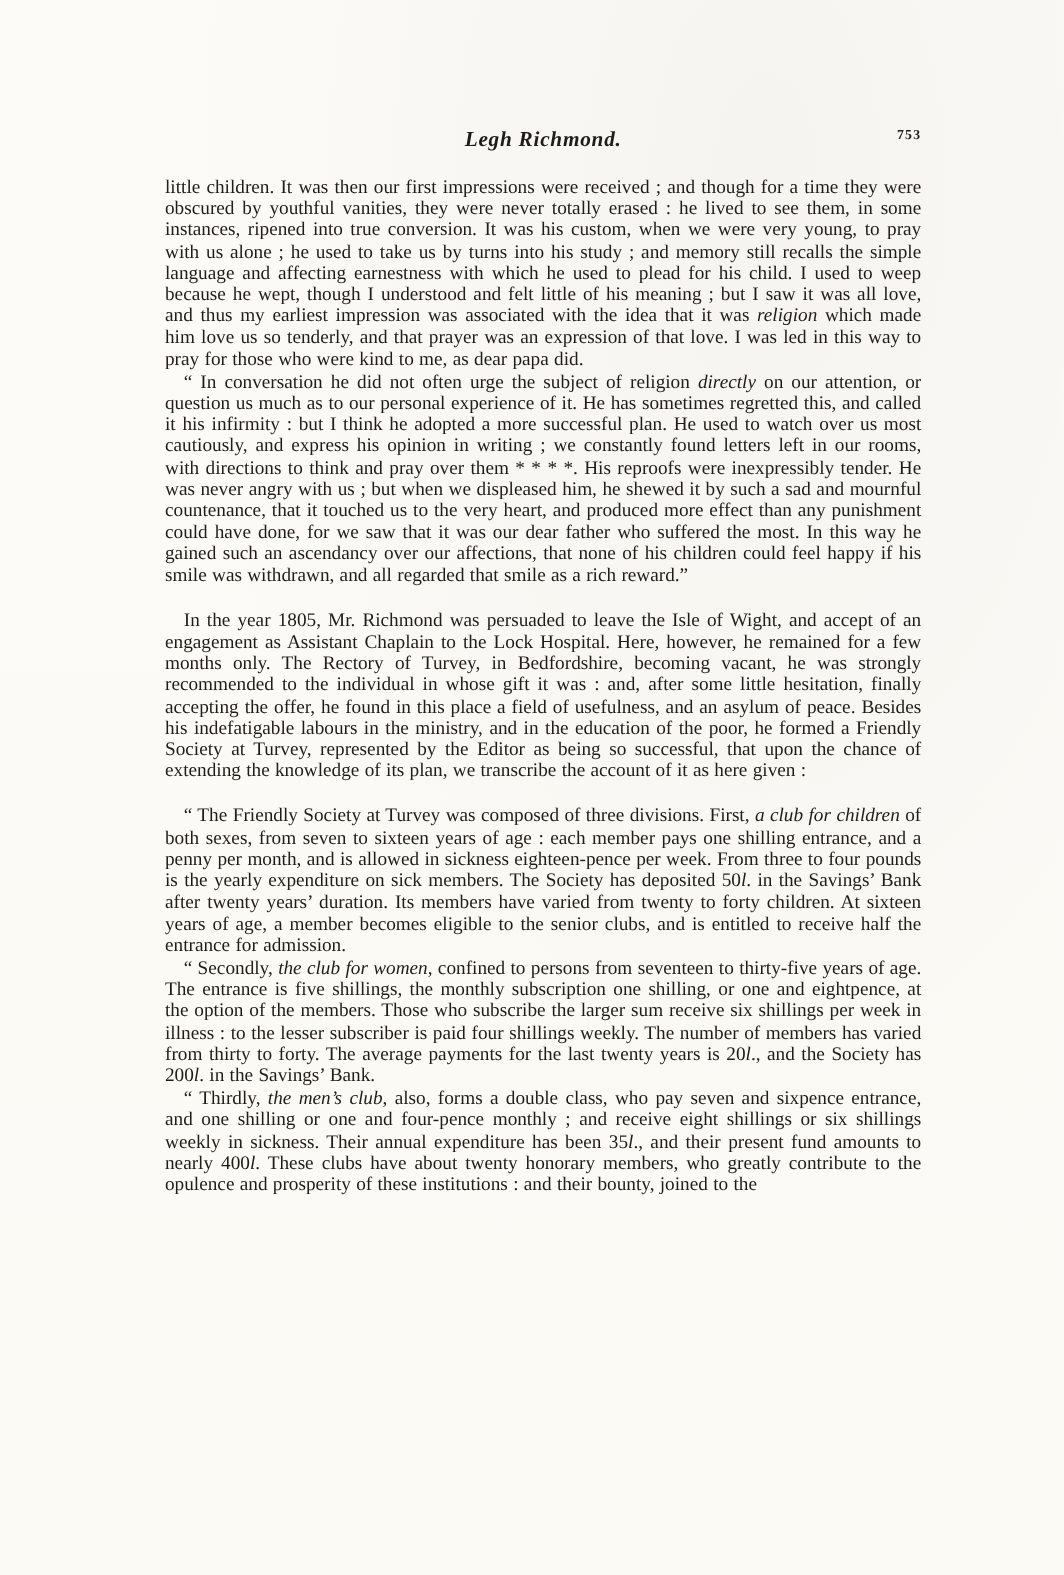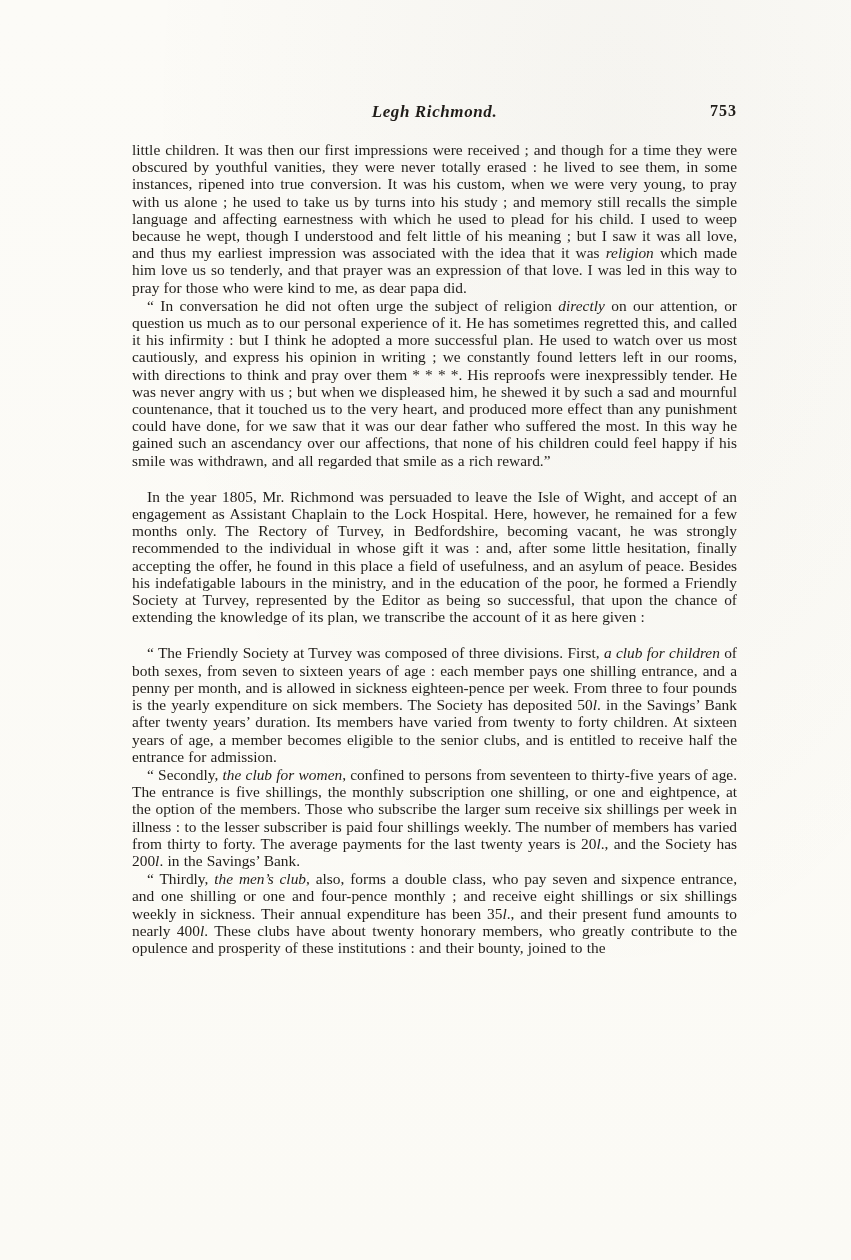--- a/index.html
+++ b/index.html
@@ -36,21 +36,21 @@
     text-align: center;
     font-style: italic;
     font-weight: bold;
     font-size: 17px;
     letter-spacing: 0.6px;
   }
   .page-number {
     position: absolute;
     right: 1px;
     top: 0;
-    font-size: 16px;
+    font-size: 11px;
     font-weight: bold;
     letter-spacing: 1px;
   }
   .para {
     font-size: 15.4px;
     line-height: 17.2px;
     text-align: justify;
     margin: 1px;
     word-spacing: 0.4px;
   }

